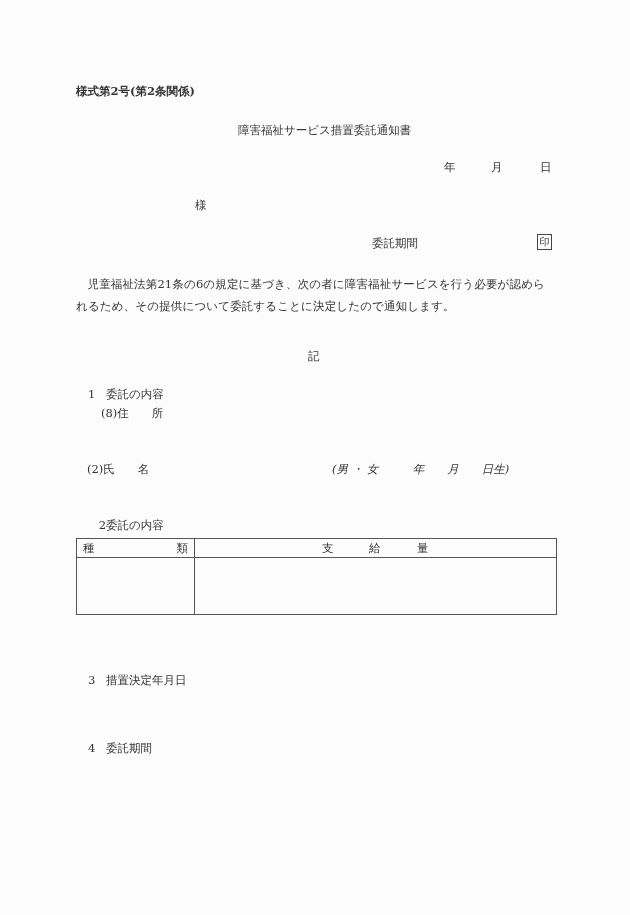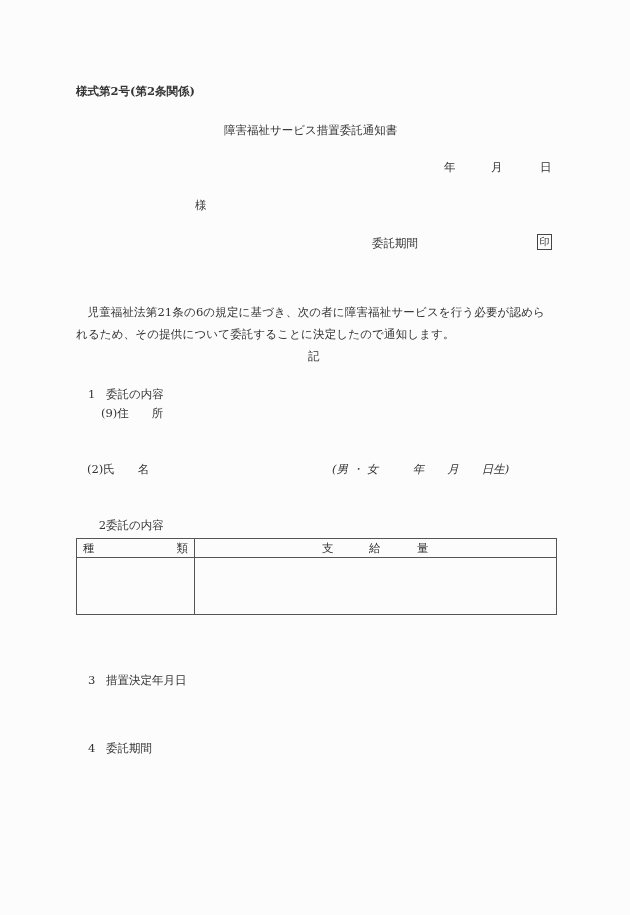--- a/index.html
+++ b/index.html
@@ -11,21 +11,21 @@
       height: 915px;
       background: #fcfcfc;
       position: relative;
       overflow: hidden;
       font-family: "DejaVu Serif", "Liberation Serif", serif;
       color: #333333;
       font-size: 11.5px;
     }
     .abs { position: absolute; white-space: nowrap; line-height: 14px; }
     .form-no { left: 76px; top: 84px; font-weight: bold; }
-    .title { left: 224px; top: 123px; font-size: 11.5px; }
+    .title { left: 238px; top: 123px; font-size: 11.5px; }
     .date-year { left: 444px; top: 160px; }
     .date-month { left: 491px; top: 160px; }
     .date-day { left: 540px; top: 160px; }
     .addressee { left: 195px; top: 198px; }
     .issuer { left: 372px; top: 236px; }
     .seal {
       left: 537px; top: 234px;
       width: 13px; height: 14px;
       border: 1px solid #444;
       font-size: 10px;
@@ -34,21 +34,20 @@
       padding: 0;
     }
     .body-text {
       position: absolute;
       left: 76px; top: 273px;
       width: 480px;
       line-height: 22px;
       text-indent: 1em;
       white-space: normal;
       letter-spacing: 0.15px;
-      margin-top: 28px;
     }
     .ki { left: 308px; top: 349px; }
     .s1 { left: 88px; top: 387px; }
     .s1-1 { left: 101px; top: 406px; }
     .s1-2 { left: 87px; top: 462px; }
     .sex-dob { left: 332px; top: 462px; font-style: italic; }
     .s2 { left: 88px; top: 518px; text-align: right; }
     .s3 { left: 88px; top: 637px; margin-top: 36px; }
     .s4 { left: 88px; top: 741px; }
     .num { display: inline-block; width: 18px; }
@@ -96,21 +95,21 @@
   <div class="abs issuer">委託期間</div>
   <div class="abs seal">印</div>
 
   <div class="body-text">児童福祉法第21条の6の規定に基づき、次の者に障害福祉サービスを行う必要が認められるため、その提供について委託することに決定したので通知します。</div>
 
   <div class="abs ki">記</div>
 
   <div class="abs s1">
     <span class="num">1</span><span>委託の内容</span>
   </div>
-  <div class="abs s1-1">(9)住　　所</div>
+  <div class="abs s1-1">(8)住　　所</div>
   <div class="abs s1-2">(2)氏　　名</div>
   <div class="abs sex-dob">(男 ・ 女　　　年　　月　　日生)</div>
 
   <div class="abs s2">
     <span class="num">2</span><span>委託の内容</span>
   </div>
 
   <table class="content-table">
     <tbody>
         <tr>

